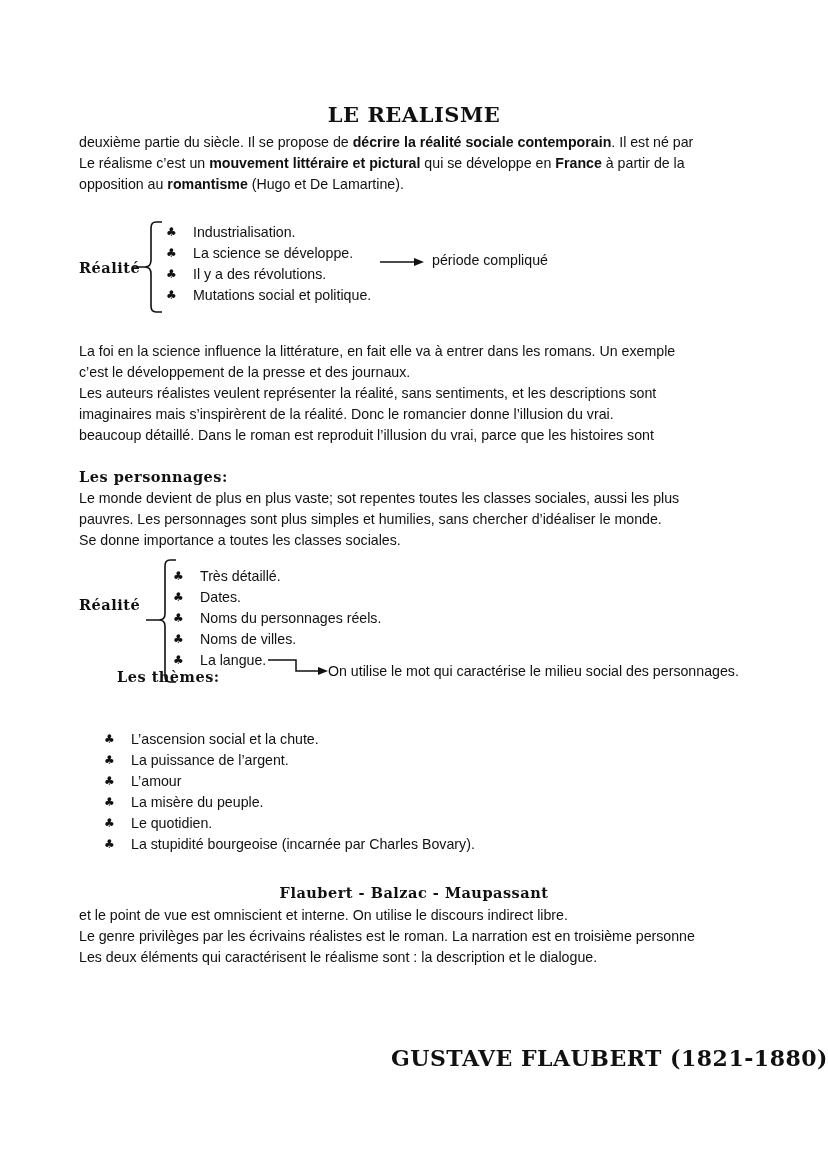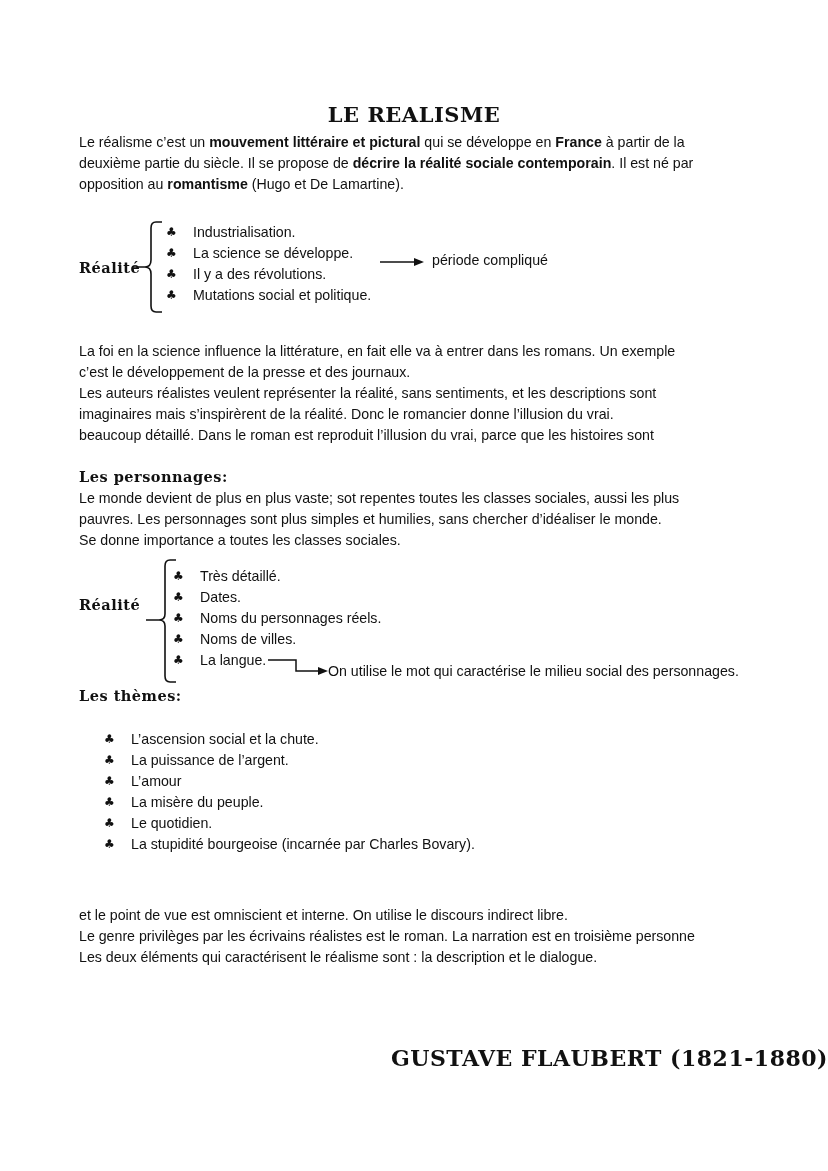--- a/index.html
+++ b/index.html
@@ -101,22 +101,22 @@
     }
   </style>
 </head>
 <body>
 
 <div class="page">
 
   <div class="title deco">LE REALISME</div>
 
   <div class="para" style="top:132px;">
+    <div><span>deuxième partie du siècle. Il se propose de </span><b>décrire la réalité sociale contemporain</b><span>. Il est né par</span></div>
     <div><span>Le réalisme c’est un </span><b>mouvement littéraire et pictural</b><span> qui se développe en </span><b>France</b><span> à partir de la</span></div>
-    <div><span>deuxième partie du siècle. Il se propose de </span><b>décrire la réalité sociale contemporain</b><span>. Il est né par</span></div>
     <div><span>opposition au </span><b>romantisme</b><span> (Hugo et De Lamartine).</span></div>
   </div>
 
   <div class="label-realite deco" style="left:79px; top:258px;">Réalité</div>
   <svg class="brace" style="left:114px; top:220px;" width="50" height="94">
     <path d="M 48 2 L 42 2 Q 37 2 37 8 L 37 40 Q 37 47 31 47 L 20 47 M 31 47 Q 37 47 37 54 L 37 86 Q 37 92 42 92 L 48 92" fill="none" stroke="#111" stroke-width="1.6"></path>
   </svg>
   <ul class="list" style="left:166px; top:222px;">
     <li><span class="bullet">♣</span><span>Industrialisation.</span></li>
     <li><span class="bullet">♣</span><span>La science se développe.</span></li>
@@ -154,30 +154,31 @@
     <li><span class="bullet">♣</span><span>Noms du personnages réels.</span></li>
     <li><span class="bullet">♣</span><span>Noms de villes.</span></li>
     <li><span class="bullet">♣</span><span>La langue.</span></li>
   </ul>
   <svg class="brace" style="left:266px; top:656px;" width="64" height="22">
     <polyline points="2,4 30,4 30,15 54,15" fill="none" stroke="#111" stroke-width="1.5"></polyline>
     <polygon points="52,11 62,15 52,19" fill="#111"></polygon>
   </svg>
   <div class="arrow-note" style="left:328px; top:661px;">On utilise le mot qui caractérise le milieu social des personnages.</div>
 
-  <div class="heading deco" style="top:686px;">Les thèmes:</div>
+  <div class="heading deco" style="top:667px;margin-left:38px;">Les thèmes:</div>
   <ul class="list" style="left:104px; top:729px;">
     <li><span class="bullet">♣</span><span>L’ascension social et la chute.</span></li>
     <li><span class="bullet">♣</span><span>La puissance de l’argent.</span></li>
     <li><span class="bullet">♣</span><span>L’amour</span></li>
     <li><span class="bullet">♣</span><span>La misère du peuple.</span></li>
     <li><span class="bullet">♣</span><span>Le quotidien.</span></li>
     <li><span class="bullet">♣</span><span>La stupidité bourgeoise (incarnée par Charles Bovary).</span></li>
   </ul>
 
+  <div class="authors deco">Flaubert - Balzac - Maupassant</div>
   <div class="para" style="top:905px;">
     <div>et le point de vue est omniscient et interne. On utilise le discours indirect libre.</div>
     <div>Le genre privilèges par les écrivains réalistes est le roman. La narration est en troisième personne</div>
     <div>Les deux éléments qui caractérisent le réalisme sont : la description et le dialogue.</div>
   </div>
 
   <div class="big-title deco">GUSTAVE FLAUBERT (1821-1880)</div>
 </div>
 
 </body></html>

